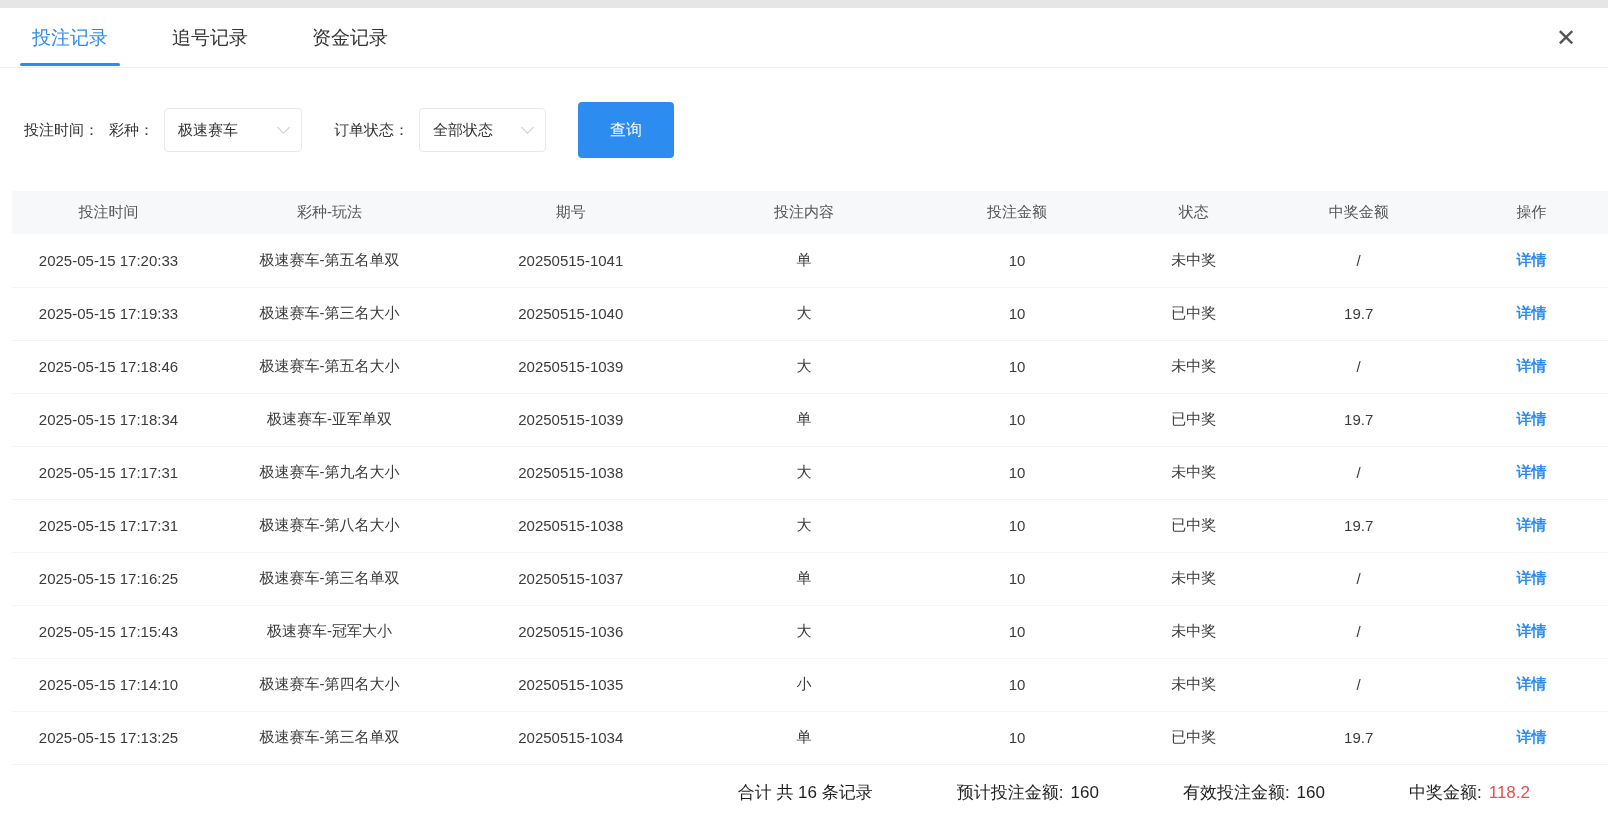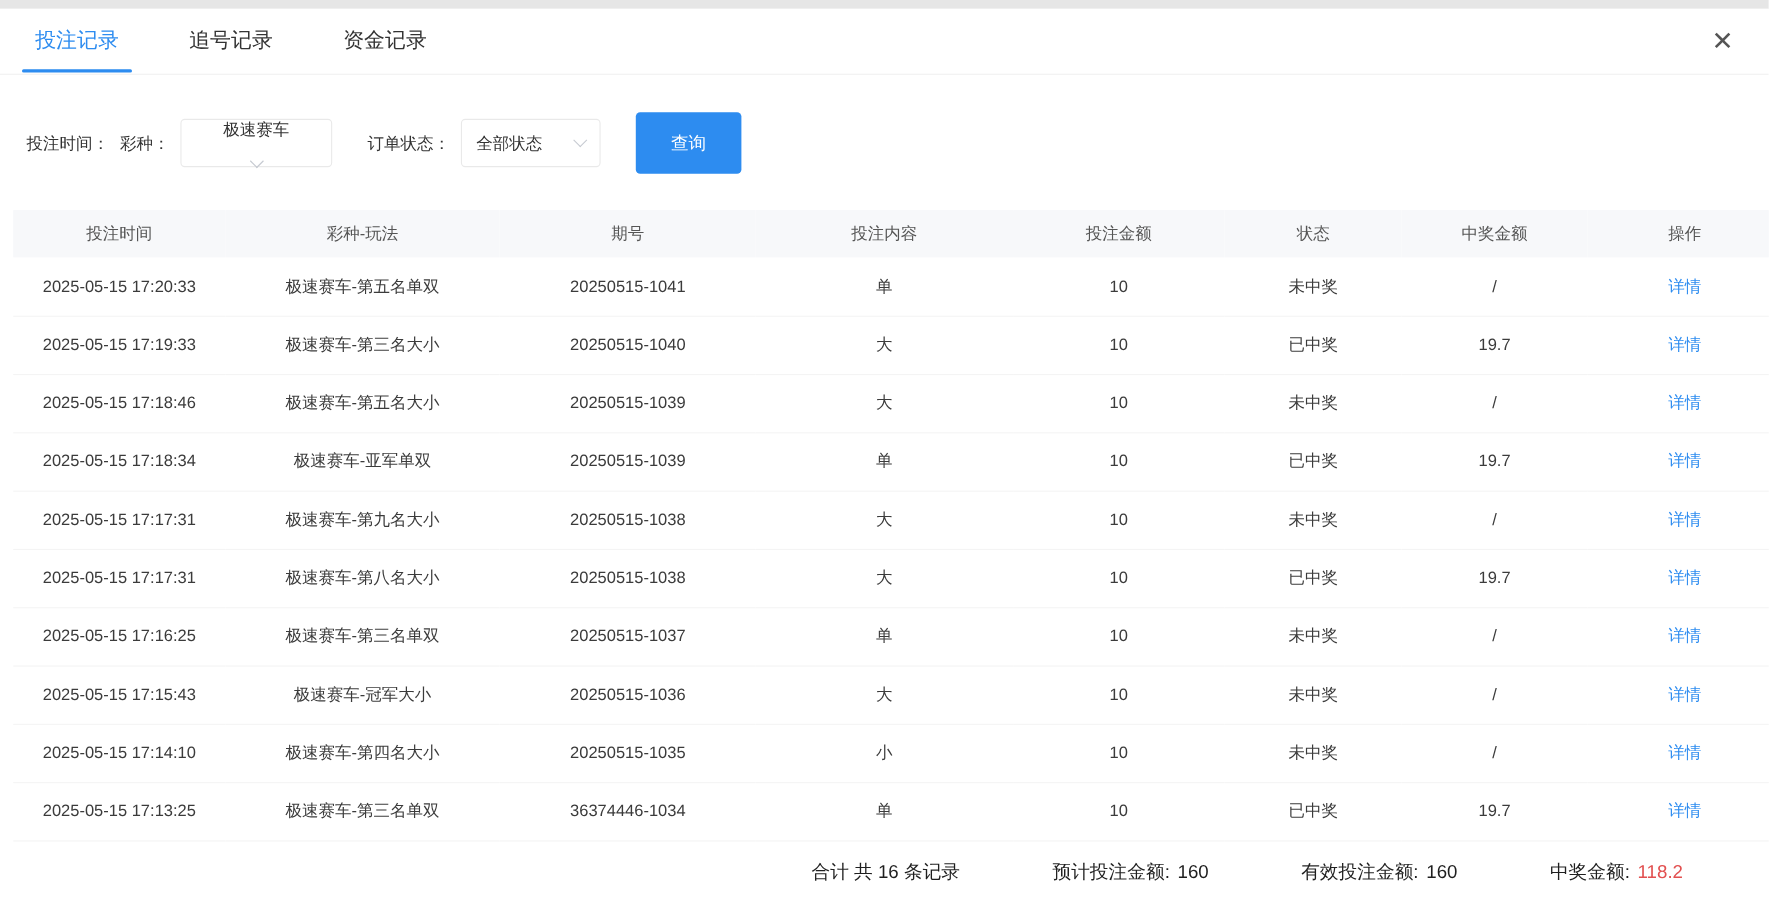--- a/index.html
+++ b/index.html
@@ -22,39 +22,39 @@
   .close-btn { position:absolute; right:32px; top:50%; transform:translateY(-50%); font-size:24px; color:#555; cursor:pointer; line-height:1; }
 
   
   .filters { display:flex; align-items:center; margin:40px 0 0 24px; height:44px; }
   .flabel { font-size:15px; color:#333; margin-right:10px; white-space:nowrap; }
   .time-group { display:flex; height:44px; border:1px solid #ececec; border-radius:4px; overflow:hidden; margin-right:34px; background:#fff; }
   .time-opt { padding:0 19px; line-height:42px; font-size:15px; color:#333; background:#fff; border-left:1px solid #ececec; cursor:pointer; white-space:nowrap; }
   .time-opt:first-child { border-left:none; }
   .time-opt.active { background:var(--accent); color:#fff; border-radius:4px; margin:-1px; line-height:44px; padding:0 20px; }
   .select { display:flex; align-items:center; justify-content:space-between; height:44px; border:1px solid #e9e9e9; border-radius:4px; background:#fff; padding:0 13px; font-size:15px; color:#333; cursor:pointer; margin-right:32px; }
-  .select.lottery { width:138px;flex-direction:column; }
+  .select.lottery { width:138px; }
   .select.status { width:127px; }
   .chev { display:inline-block; width:9px; height:9px; border-right:1.5px solid #c6cad1; border-bottom:1.5px solid #c6cad1; transform:rotate(45deg); margin-top:-5px; }
   .search-btn { width:96px; height:56px; border:none; border-radius:4px; background:var(--accent); color:#fff; font-size:16px; cursor:pointer; font-family:inherit; }
 
   
   .records { width:100%; border-collapse:collapse; table-layout:fixed; margin-top:39px;margin-left:12px; }
   .records th { height:43px; background:#f7f8fa; font-weight:400; font-size:15px; color:#555; text-align:center; }
   .records td { height:53px; text-align:center; font-size:15px; color:#3b3b3b; border-bottom:1px solid #f4f4f4; }
   .records th:nth-child(1), .records td:nth-child(1) { width:12%; }
   .records th:nth-child(2), .records td:nth-child(2) { width:15.5%; }
   .records th:nth-child(3), .records td:nth-child(3) { width:14.5%; }
   .records th:nth-child(4), .records td:nth-child(4) { width:14.5%;font-family:Liberation Serif, serif; }
   .records th:nth-child(5), .records td:nth-child(5) { width:12%; }
   .records th:nth-child(6), .records td:nth-child(6) { width:10%; }
   .records th:nth-child(7), .records td:nth-child(7) { width:10.5%; }
   .records th:nth-child(8), .records td:nth-child(8) { width:11%; }
   .red { color:var(--danger); }
-  .detail-link { color:var(--accent); cursor:pointer; }
+  .detail-link { color:var(--accent); cursor:pointer;font-weight:bold; }
 
   
   .summary { display:flex; justify-content:flex-end; align-items:center; gap:48px; padding:16px 78px 0 0; font-size:17px; color:#1f1f1f; }
   .sum-item { white-space:nowrap;margin-left:36px; }
   .sum-item span + span { margin-left:7px; }
 </style>
 </head>
 <body>
 
 <div class="top-strip"></div>
@@ -186,21 +186,21 @@
         <td>20250515-1035</td>
         <td>小</td>
         <td>10</td>
         <td>未中奖</td>
         <td>/</td>
         <td><span class="detail-link">详情</span></td>
       </tr>
       <tr>
         <td>2025-05-15 17:13:25</td>
         <td>极速赛车-第三名单双</td>
-        <td>36374446-1034</td>
+        <td>20250515-1034</td>
         <td>单</td>
         <td>10</td>
         <td class="red">已中奖</td>
         <td class="red">19.7</td>
         <td><span class="detail-link">详情</span></td>
       </tr>
     </tbody>
 </table>
 
 <div class="summary">

